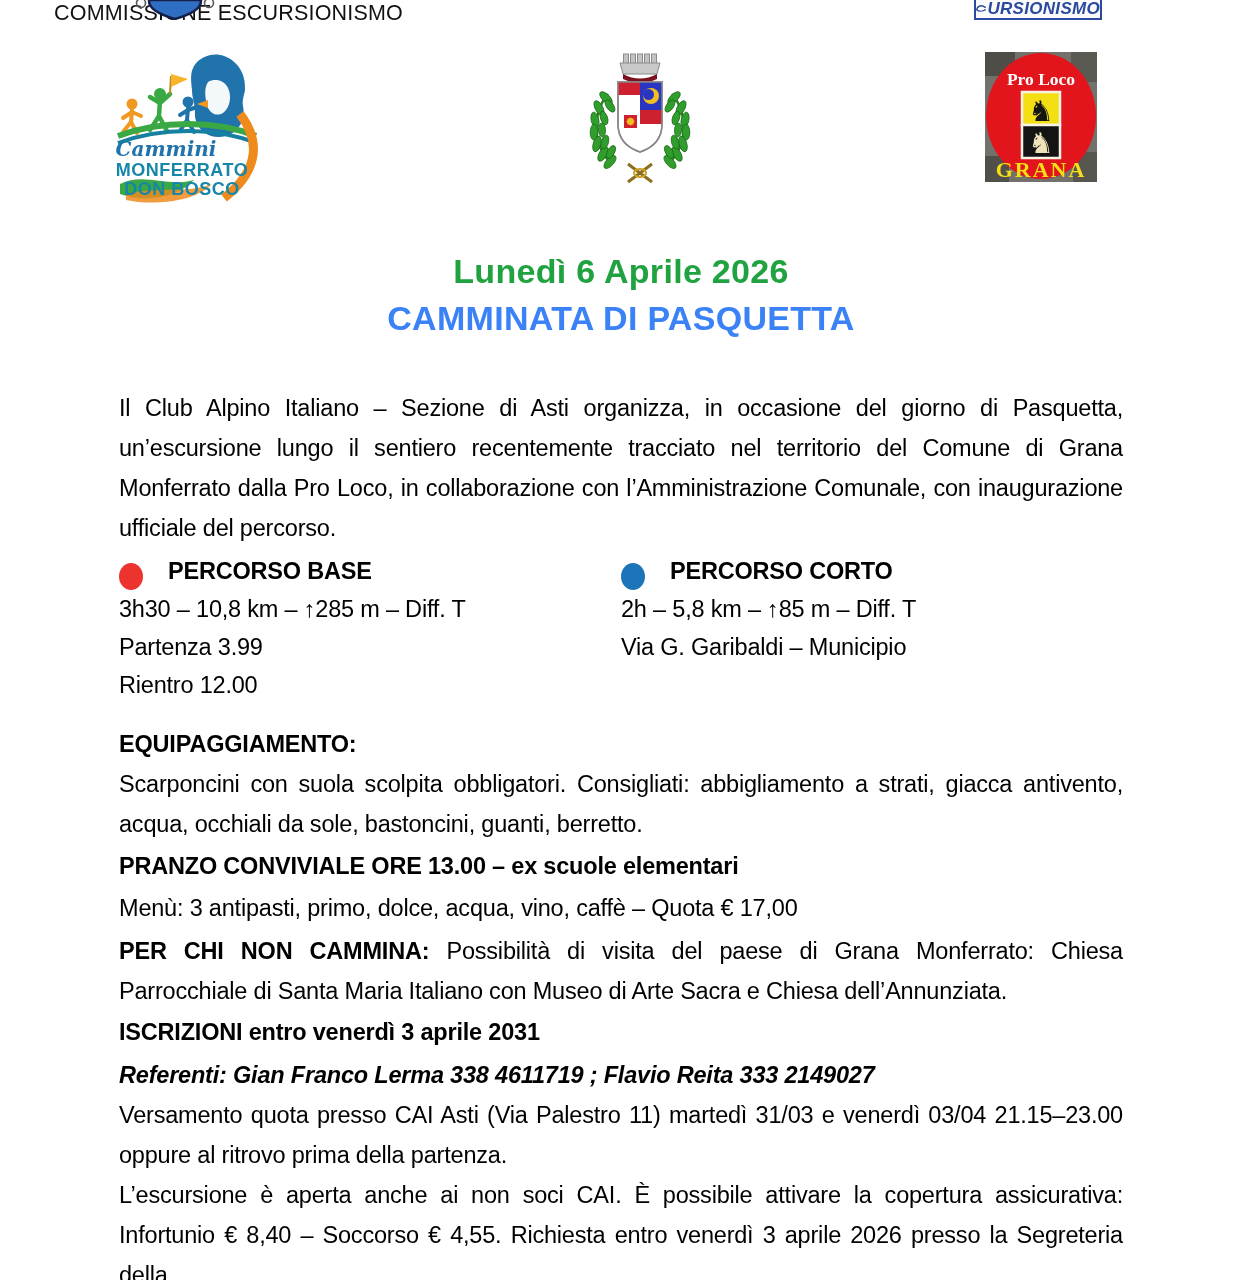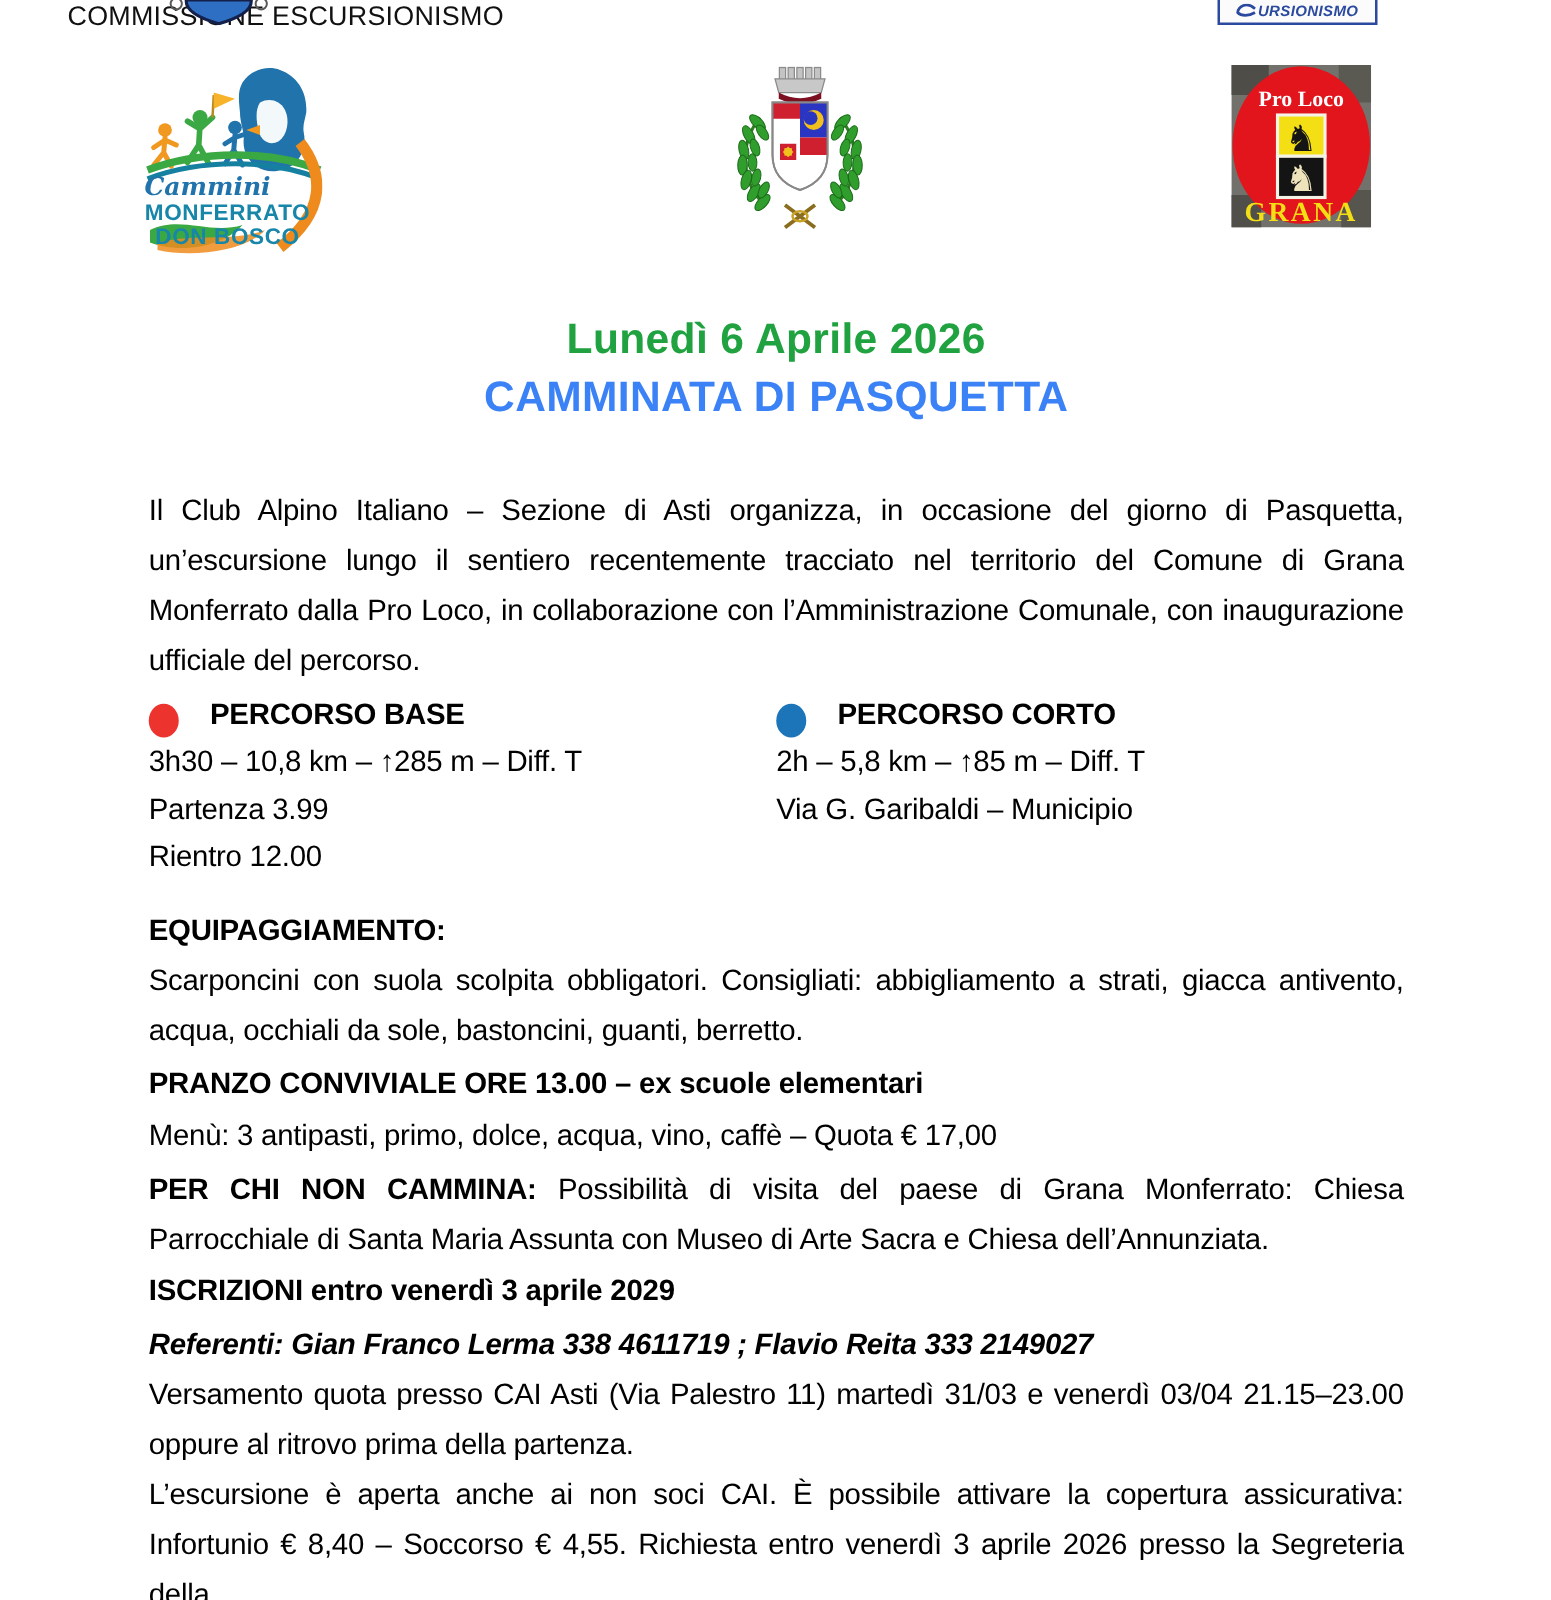--- a/index.html
+++ b/index.html
@@ -6,21 +6,21 @@
   .page{position:relative;width:1241px;height:1280px;background:#ffffff;overflow:hidden;
         font-family:"Liberation Sans","DejaVu Sans",sans-serif;color:#000;}
 
   
   .commission{position:absolute;top:1px;left:54px;right:0;text-align:left;
               font-size:21.5px;letter-spacing:.2px;color:#111;}
   .cai-partial{position:absolute;left:133px;top:0;width:84px;height:20px;}
   .escbox{position:absolute;left:974px;top:-3px;width:128px;height:23px;box-sizing:border-box;
           border:2.5px solid #2b4a9f;background:#fbfbfb;display:flex;align-items:center;
           justify-content:center;gap:1px;}
-  .escbox .esc-text{font-size:12px;font-weight:bold;font-style:italic;color:#2b4a9f;letter-spacing:.3px;}
+  .escbox .esc-text{font-size:17px;font-weight:bold;font-style:italic;color:#2b4a9f;letter-spacing:.3px;}
 
   
   .logo-cammini{position:absolute;left:116px;top:52px;width:142px;height:152px;}
   .logo-coa{position:absolute;left:582px;top:52px;width:116px;height:140px;}
   .logo-proloco{position:absolute;left:985px;top:52px;width:112px;height:166px;overflow:hidden;}
 
   
   .content{position:absolute;left:119px;top:248px;width:1004px;
            font-size:23.5px;line-height:40px;letter-spacing:-.2px;}
   .title{text-align:center;font-weight:bold;font-size:34px;line-height:47px;letter-spacing:.3px;}
@@ -195,23 +195,23 @@
         <div class="route-line">Via G. Garibaldi – Municipio</div>
       </div>
     </div>
 
     <p class="h equip-h">EQUIPAGGIAMENTO:</p>
     <p class="just">Scarponcini con suola scolpita obbligatori. Consigliati: abbigliamento a strati, giacca antivento, acqua, occhiali da sole, bastoncini, guanti, berretto.</p>
 
     <p class="h pranzo-h">PRANZO CONVIVIALE ORE 13.00 – ex scuole elementari</p>
     <p class="menu-line">Menù: 3 antipasti, primo, dolce, acqua, vino, caffè – Quota € 17,00</p>
 
-    <p class="perchi just"><span class="h">PER CHI NON CAMMINA:</span> <span>Possibilità di visita del paese di Grana Monferrato: Chiesa Parrocchiale di Santa Maria Assunta con Museo di Arte Sacra e Chiesa dell’Annunziata.</span></p>
-
-    <p class="h iscr">ISCRIZIONI entro venerdì 3 aprile 2029</p>
+    <p class="perchi just"><span class="h">PER CHI NON CAMMINA:</span> <span>Possibilità di visita del paese di Grana Monferrato: Chiesa Parrocchiale di Santa Maria Italiano con Museo di Arte Sacra e Chiesa dell’Annunziata.</span></p>
+
+    <p class="h iscr">ISCRIZIONI entro venerdì 3 aprile 2031</p>
 
     <p class="refs">Referenti: Gian Franco Lerma 338 4611719 ; Flavio Reita 333 2149027</p>
 
     <p class="versa just">Versamento quota presso CAI Asti (Via Palestro 11) martedì 31/03 e venerdì 03/04 21.15–23.00 oppure al ritrovo prima della partenza.</p>
 
     <p class="escu just">L’escursione è aperta anche ai non soci CAI. È possibile attivare la copertura assicurativa: Infortunio € 8,40 – Soccorso € 4,55. Richiesta entro venerdì 3 aprile 2026 presso la Segreteria della</p>
 
   </div>
 </div>
 

